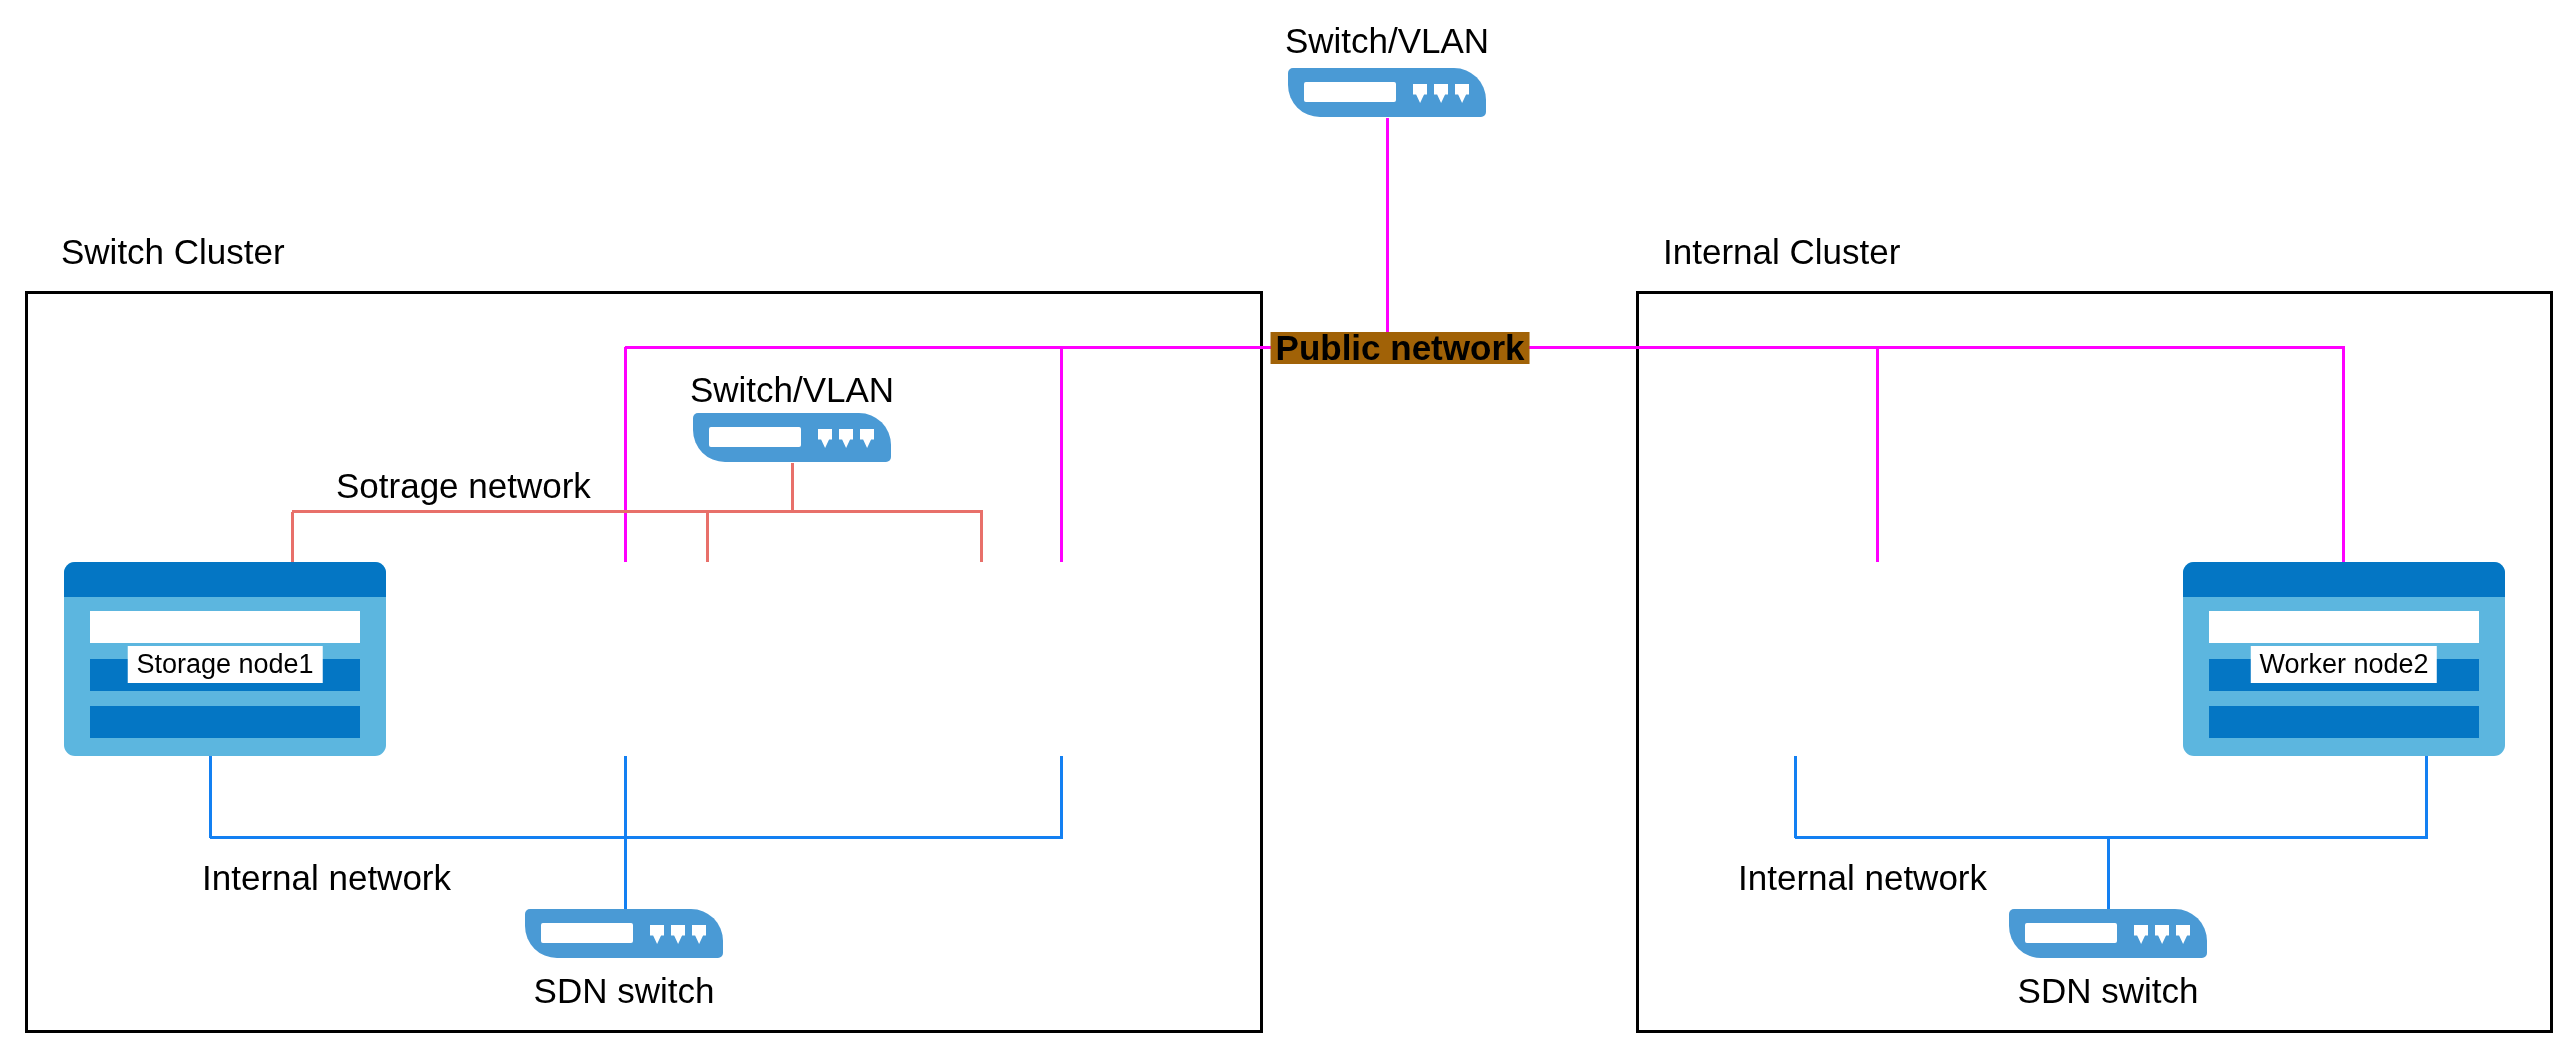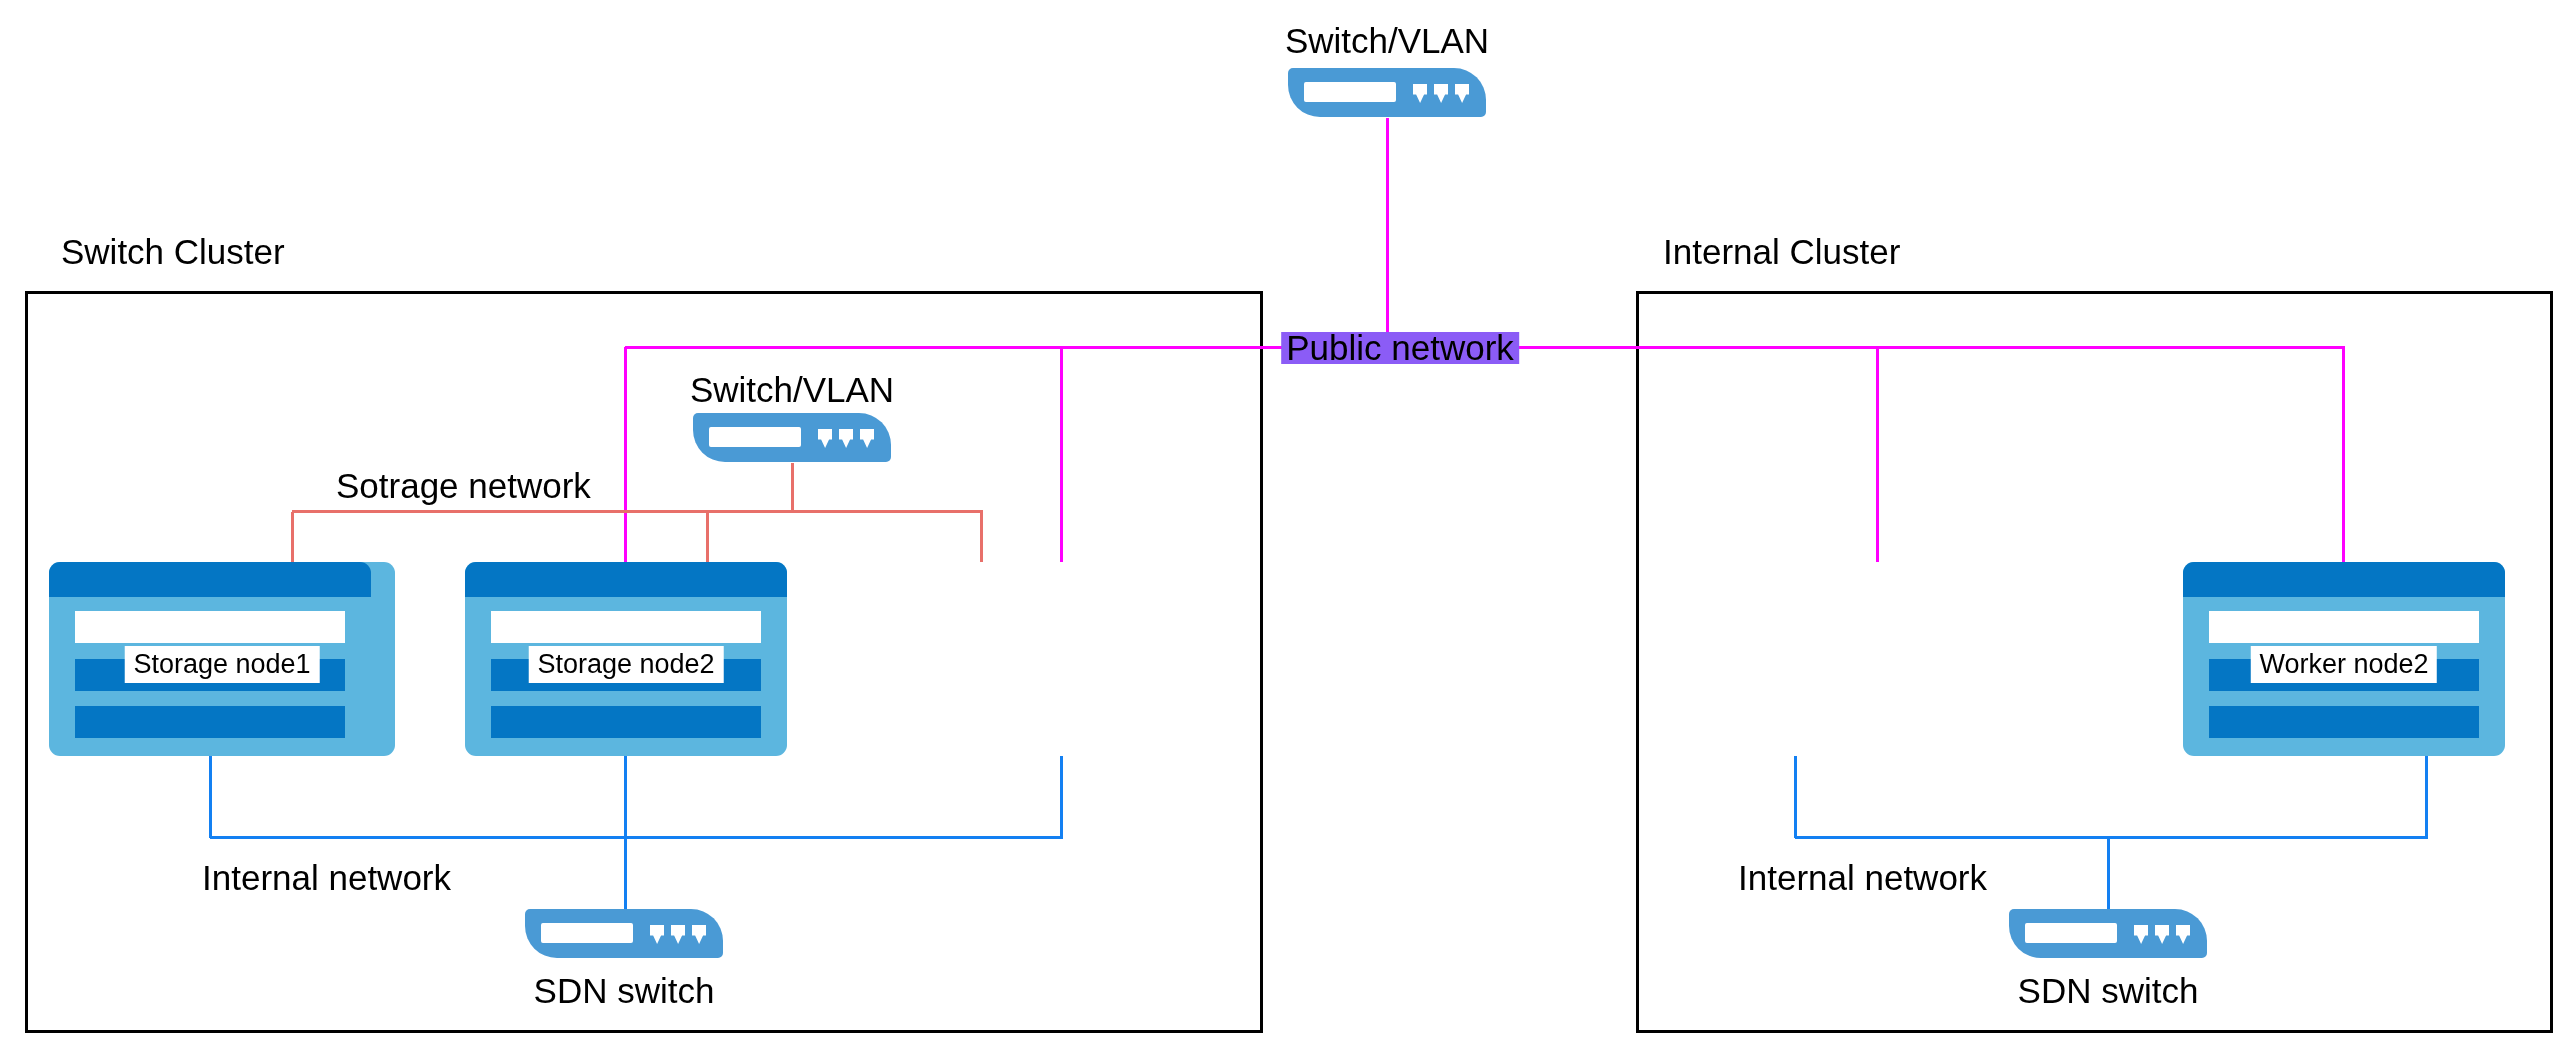--- a/index.html
+++ b/index.html
@@ -3,21 +3,21 @@
 <meta charset="utf-8">
 <style>
   html,body{margin:0;padding:0;background:#ffffff;}
   body{width:2576px;height:1059px;font-family:"Liberation Sans","DejaVu Sans",sans-serif;color:#000;}
   #canvas{position:absolute;left:0;top:0;width:2576px;height:1059px;background:#fff;overflow:hidden;}
 
   .box{position:absolute;border:3.1px solid #000;box-sizing:border-box;background:transparent;}
 
   .lbl{position:absolute;font-size:35px;line-height:32px;white-space:nowrap;color:#000;}
   .lbl.cx{transform:translateX(-50%);}
-  .lbl.bgw{background:#8b5cf6;padding:0 5px;}
+  .lbl.bgw{background:#a16207;padding:0 5px;font-weight:bold;}
 
   
   .switch{position:absolute;width:198px;height:49px;background:var(--switch-blue);
           border-radius:5px 32px 5px 32px;}
   .switch .scr{position:absolute;left:16px;top:13.6px;width:92px;height:20.4px;background:#fff;border-radius:1.9px;}
   .switch .port{position:absolute;top:16px;width:14.2px;height:19px;background:#fff;
                 clip-path:polygon(0 0,100% 0,100% 55%,78% 55%,50% 100%,22% 55%,0 55%);}
   .switch .p1{left:125px;} .switch .p2{left:146px;} .switch .p3{left:167px;}
 
   
@@ -96,33 +96,26 @@
   <div class="lbl cx" style="left:624px;top:975px;">SDN switch</div>
 
   <div class="switch" style="left:2009px;top:909px;">
     <div class="scr"></div>
     <span class="port p1"></span>
     <span class="port p2"></span>
     <span class="port p3"></span>
   </div>
   <div class="lbl cx" style="left:2108px;top:975px;">SDN switch</div>
 
-  <div class="node" style="left:49px;top:562px;padding-left:24px;">
+  <div class="node" style="left:64px;top:562px;">
     <div class="hdr"></div>
     <div class="scr"></div>
     <div class="bar b1"></div>
     <div class="bar b2"></div>
     <div class="nlabel">Storage node1</div>
-  </div>
-  <div class="node" style="left:465px;top:562px;">
-    <div class="hdr"></div>
-    <div class="scr"></div>
-    <div class="bar b1"></div>
-    <div class="bar b2"></div>
-    <div class="nlabel">Storage node2</div>
   </div>
   <div class="node" style="left:2183px;top:562px;">
     <div class="hdr"></div>
     <div class="scr"></div>
     <div class="bar b1"></div>
     <div class="bar b2"></div>
     <div class="nlabel">Worker node2</div>
   </div>
 
   <div class="lbl cx bgw" style="left:1400px;top:332px;">Public network</div>

